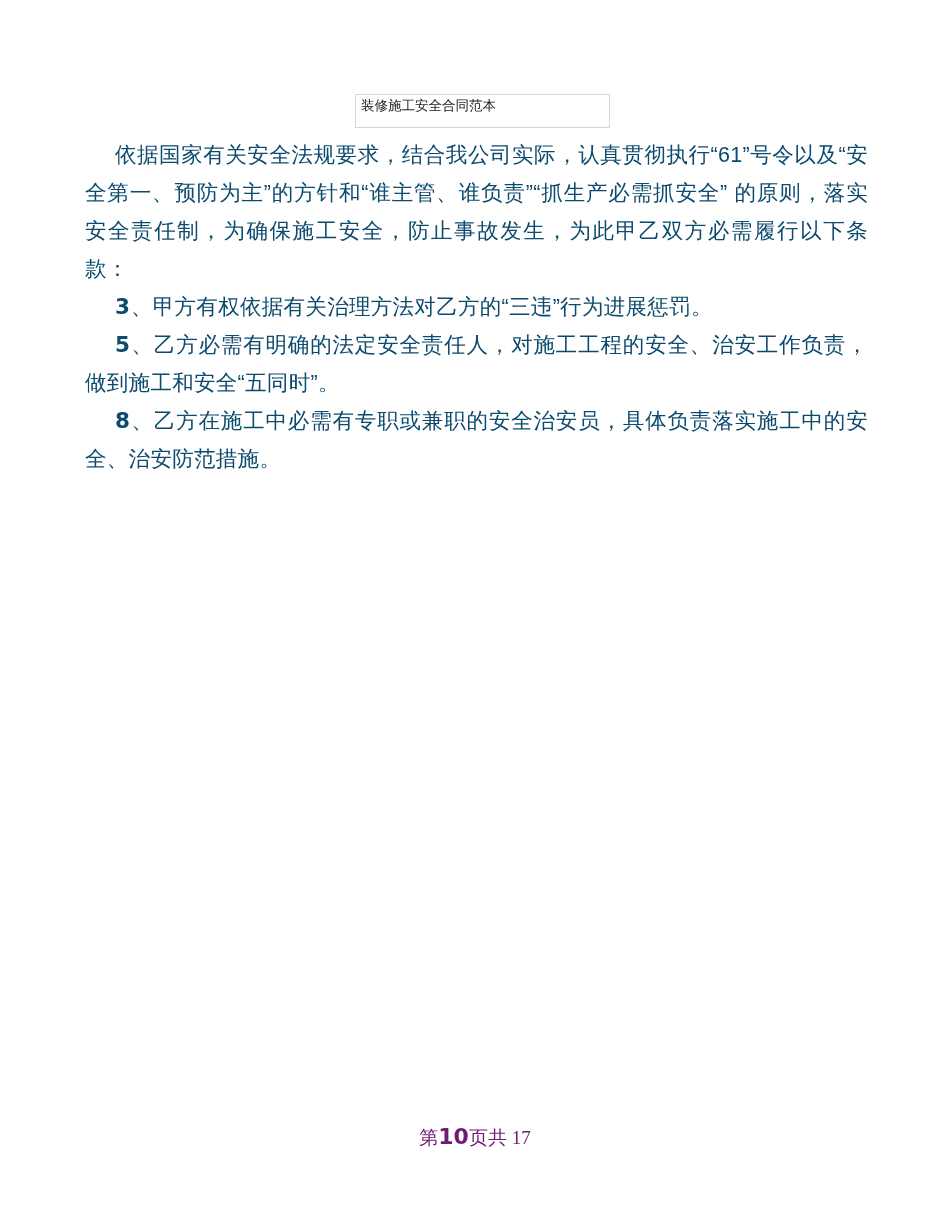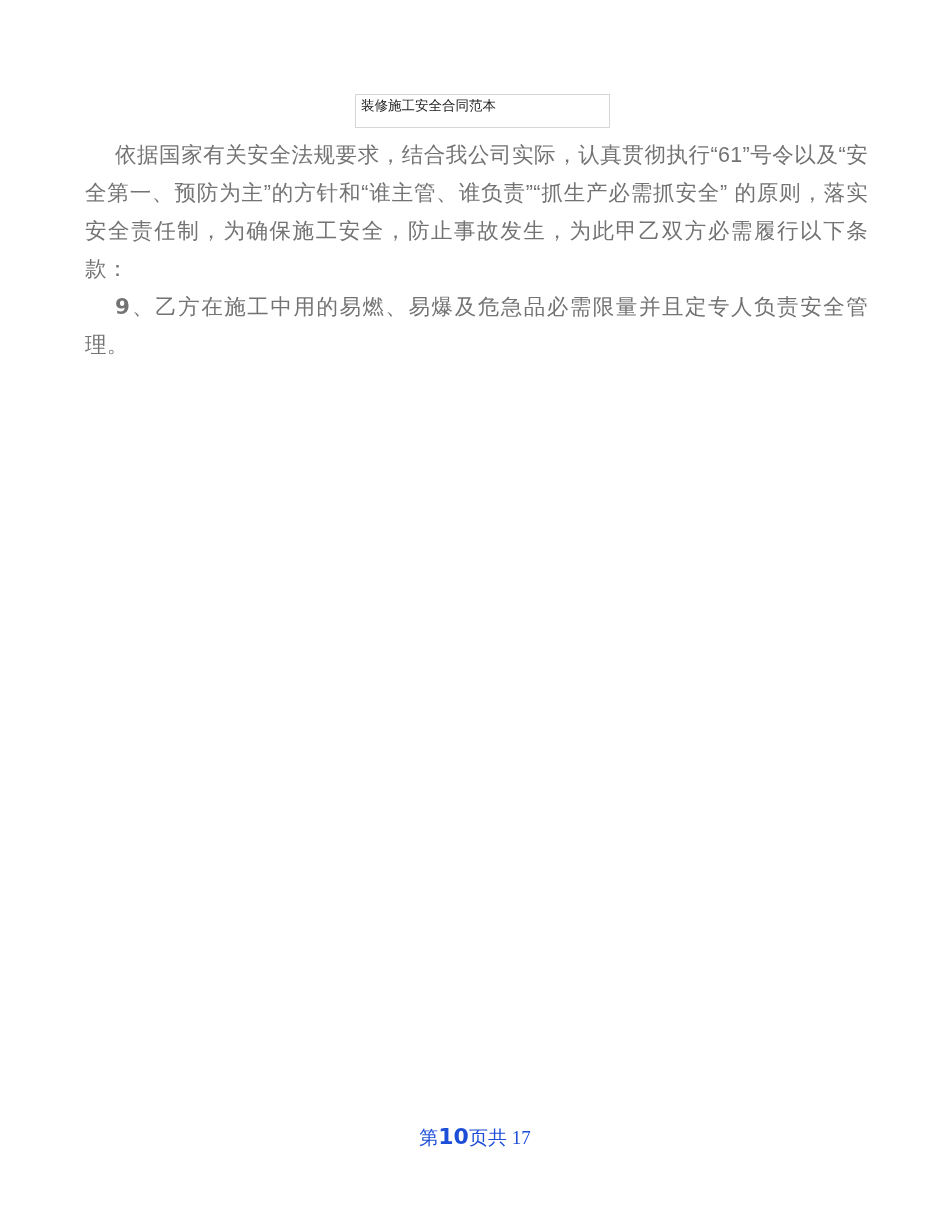--- a/index.html
+++ b/index.html
@@ -30,21 +30,21 @@
     line-height: 16px;
     color: #1c1c1c;
     background: #ffffff;
   }
 
   .doc-body {
     position: absolute;
     left: 85px;
     top: 136px;
     width: 783px;
-    color: #737373;
+    color: #0c4a6e;
     font-size: 21.5px;
     line-height: 38px;
     text-align: justify;
     letter-spacing: 0.3px;
   }
 
   .para {
     text-indent: 30px;
     margin: 0;
   }
@@ -56,39 +56,41 @@
   }
 
   .footer {
     position: absolute;
     left: 0;
     top: 1124px;
     width: 100%;
     text-align: center;
     font-family: "Liberation Serif", serif;
     font-size: 19px;
-    color: #1d4ed8;
+    color: #701a75;
     white-space: pre;
   }
 
   .footer .page-num-current {
     font-family: "DejaVu Sans", sans-serif;
     font-weight: 700;
     font-size: 22px;
   }
 </style>
 </head>
 <body>
 
 <div class="page">
 
   <div class="header-box">
     <span>装修施工安全合同范本</span>
   </div>
 
   <div class="doc-body">
       <p class="para">依据国家有关安全法规要求，结合我公司实际，认真贯彻执行“61”号令以及“安全第一、预防为主”的方针和“谁主管、谁负责”“抓生产必需抓安全” 的原则，落实安全责任制，为确保施工安全，防止事故发生，为此甲乙双方必需履行以下条款：</p>
-      <p class="para"><span class="item-num">9</span>、乙方在施工中用的易燃、易爆及危急品必需限量并且定专人负责安全管理。</p>
+      <p class="para"><span class="item-num">3</span>、甲方有权依据有关治理方法对乙方的“三违”行为进展惩罚。</p>
+      <p class="para"><span class="item-num">5</span>、乙方必需有明确的法定安全责任人，对施工工程的安全、治安工作负责， 做到施工和安全“五同时”。</p>
+      <p class="para"><span class="item-num">8</span>、乙方在施工中必需有专职或兼职的安全治安员，具体负责落实施工中的安全、治安防范措施。</p>
     </div>
 
   <div class="footer"><span>第</span><span class="page-num-current">10</span><span>页共 </span><span>17</span></div>
 
 </div>
 
 </body></html>

